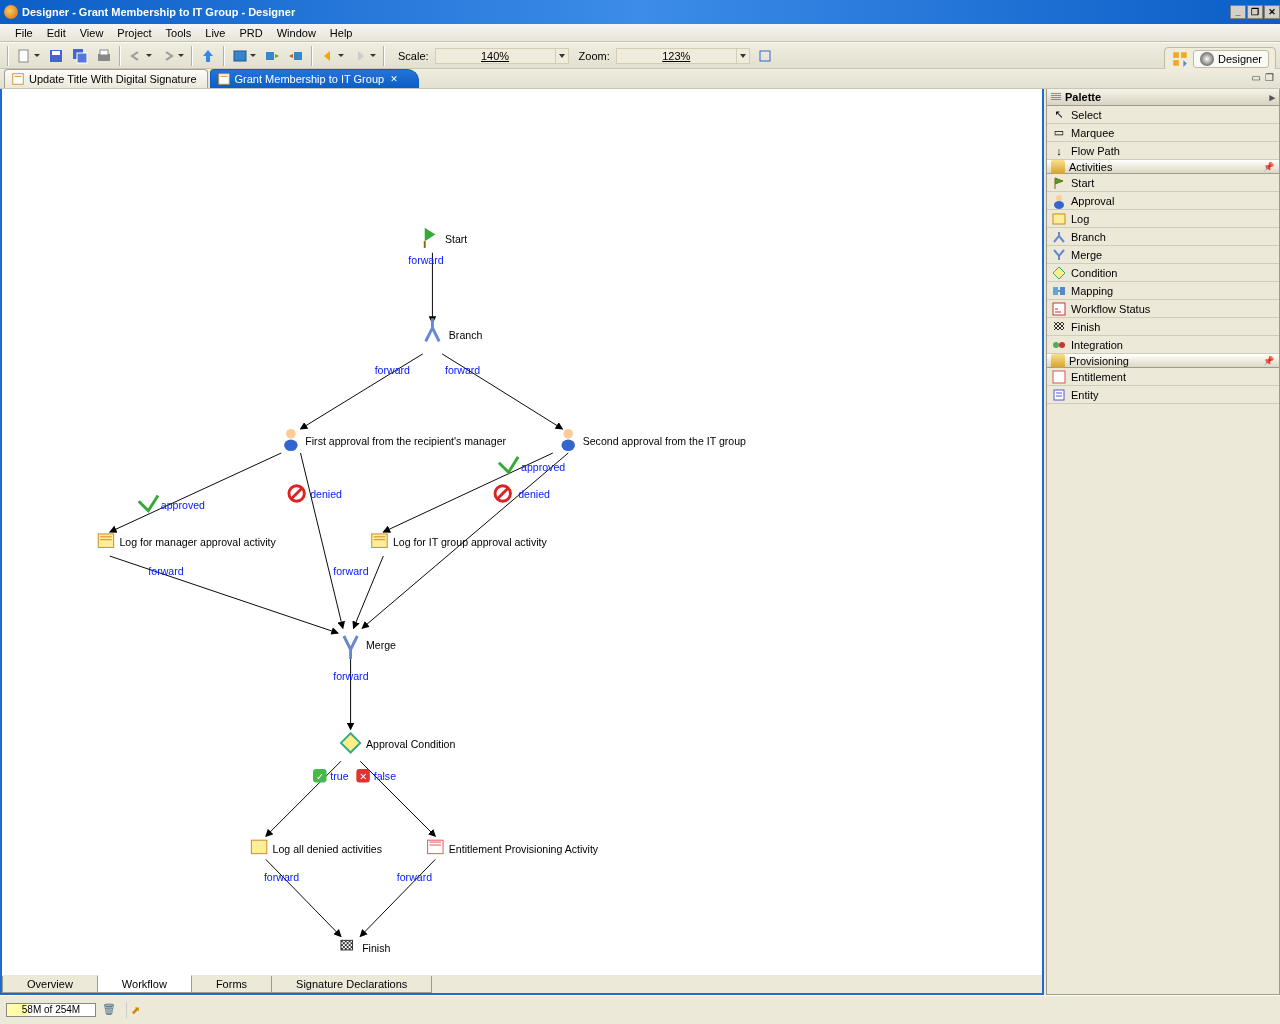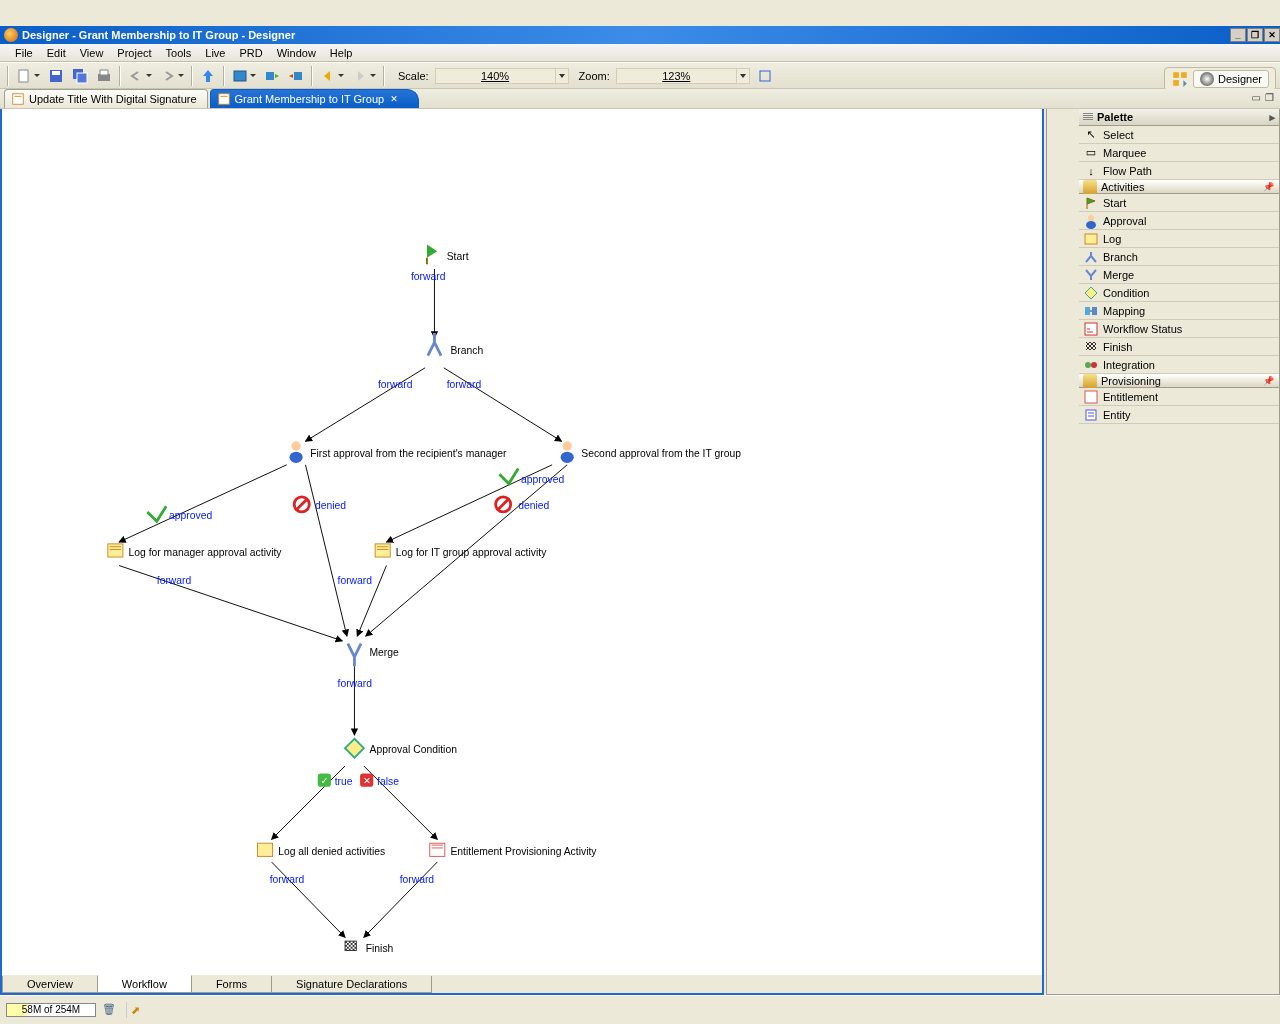--- a/index.html
+++ b/index.html
@@ -7,28 +7,27 @@
   font-family: Tahoma, sans-serif;
   font-size: 11px;
   width: 1280px;
   height: 1024px;
   background: #ece9d8;
   overflow: hidden;
   display: flex;
   flex-direction: column;
 }
 .titlebar {
-  height: 18px;
+  height: 24px;
   background: linear-gradient(to right, #0a5ec6, #3c8ce8, #0a5ec6);
   color: white;
   display: flex;
   align-items: center;
   padding-left: 4px;
   font-weight: bold;
-  margin-top: 26px;
 }
 .titlebar .app-icon {
   width: 14px; height: 14px;
   background: radial-gradient(circle at 40% 40%, #ffcc66, #cc6600);
   border-radius: 50%;
   margin-right: 4px;
 }
 .titlebar .win-buttons { margin-left: auto; display: flex; }
 .titlebar .win-btn {
   width: 16px; height: 14px;
@@ -205,21 +204,20 @@
   margin-top: -1px;
 }
 
 .palette {
   width: 234px;
   background: #ece9d8;
   display: flex;
   flex-direction: column;
   border: 1px solid #a09c8c;
   border-top: none;
-  padding-left: 32px;
 }
 .pal-head {
   height: 17px;
   background: linear-gradient(to bottom, #f5f3e9, #d8d4c4);
   border-bottom: 1px solid #a09c8c;
   display: flex;
   align-items: center;
   font-weight: bold;
   font-size: 11px;
   padding-left: 4px;

